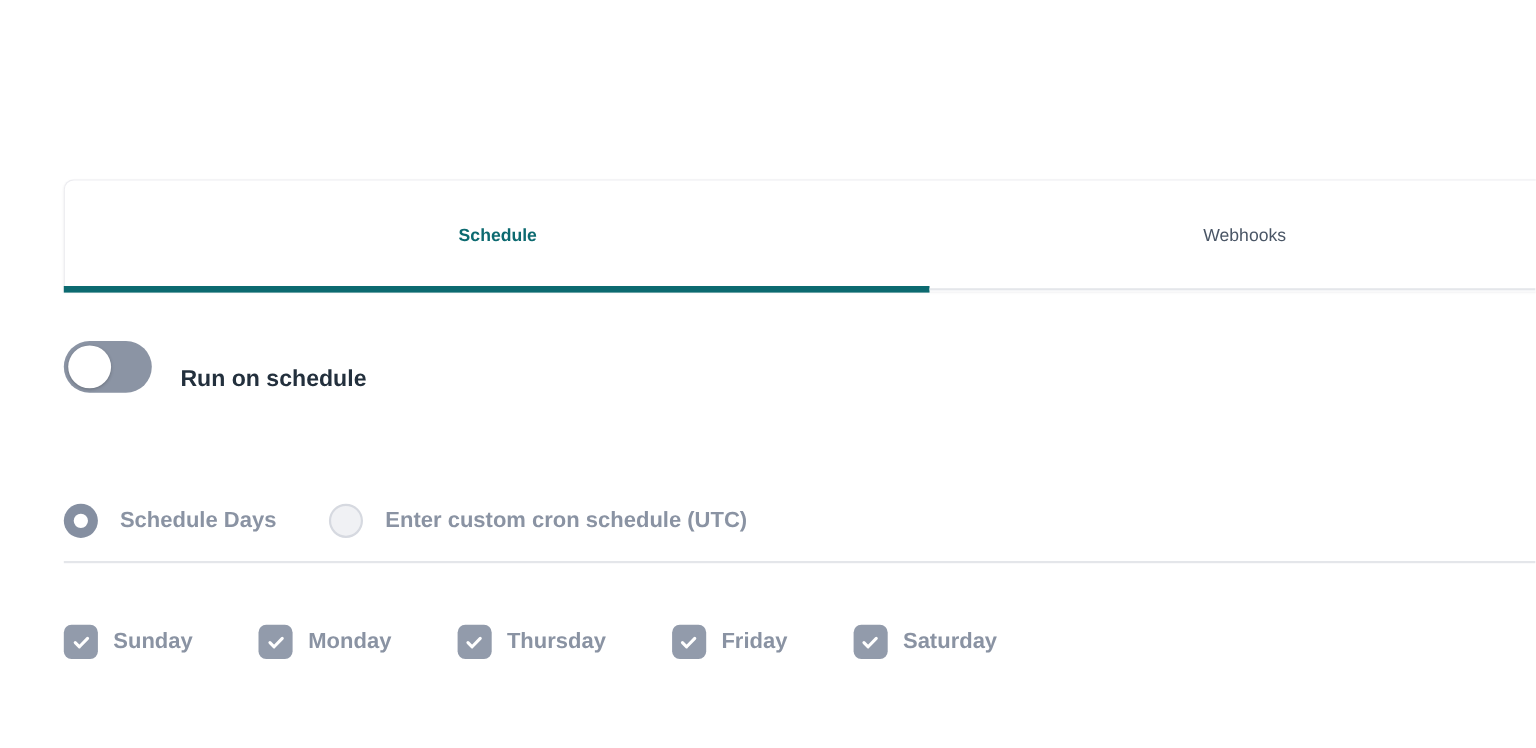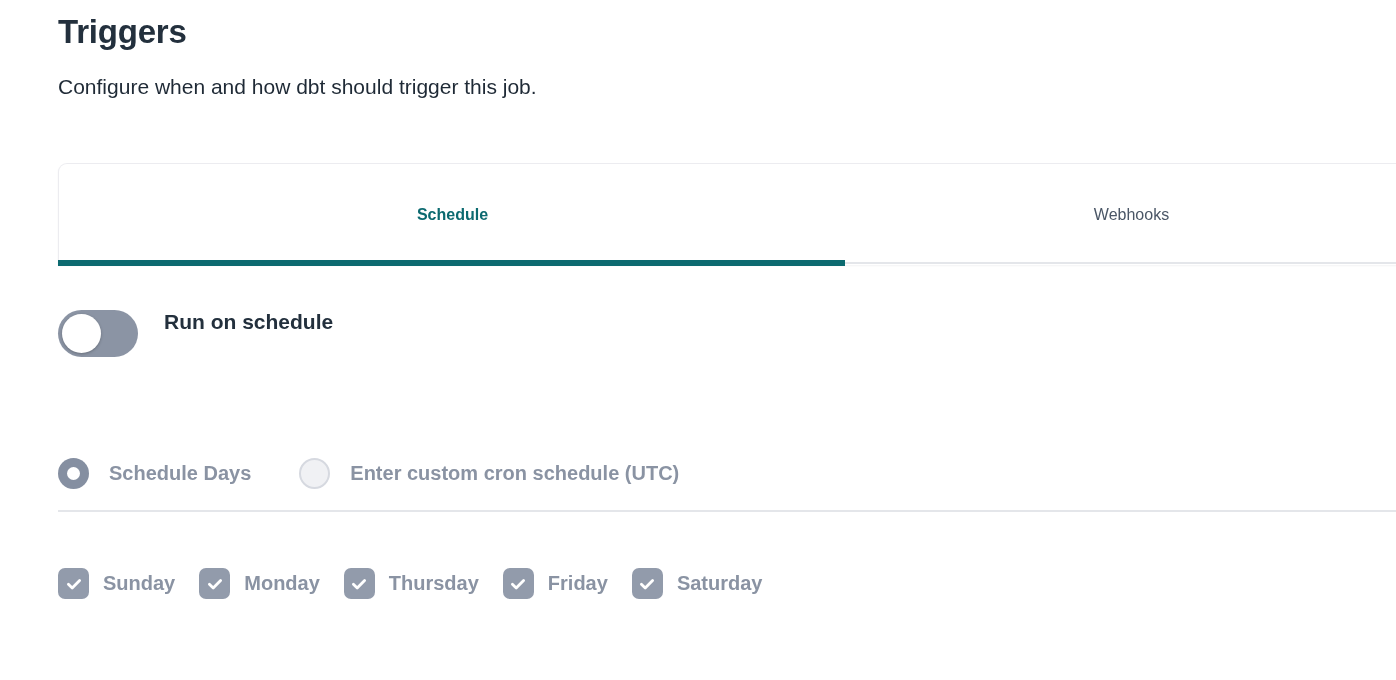--- a/index.html
+++ b/index.html
@@ -106,21 +106,21 @@
     height: 2px;
     background: #e4e6ea;
   }
 
   
   .toggle-row {
     position: absolute;
     left: 58px;
     top: 310px;
     display: flex;
-    align-items: flex-start;
+    align-items: flex-end;
   }
 
   .toggle {
     position: relative;
     width: 80px;
     height: 47px;
     border-radius: 24px;
     background: #8b94a4;
     cursor: pointer;
     flex: 0 0 auto;
@@ -202,20 +202,21 @@
     background: #e4e6ea;
   }
 
   
   .days-row {
     position: absolute;
     left: 58px;
     top: 568px;
     display: flex;
     align-items: flex-start;
+    gap: 36px;
   }
 
   .day-option {
     display: flex;
     align-items: center;
     cursor: pointer;
   }
   .day-option + .day-option { margin-left: 24px; }
 
   .checkbox {
@@ -237,24 +238,20 @@
     font-weight: bold;
     color: #8a93a3;
     white-space: nowrap;
   }
 </style>
 </head>
 <body>
 
 <div class="page">
 
-  <div class="header">
-    <div class="page-title">Triggers</div>
-    <div class="page-subtitle">Configure when and how dbt should trigger this job.</div>
-  </div>
 
   <div class="tab-card">
     <div class="tab tab-active">Schedule</div>
     <div class="tab tab-inactive">Webhooks</div>
   </div>
 
   <div class="tab-underline-row">
     <div class="tab-underline-active"></div>
     <div class="tab-underline-rest"></div>
   </div>

